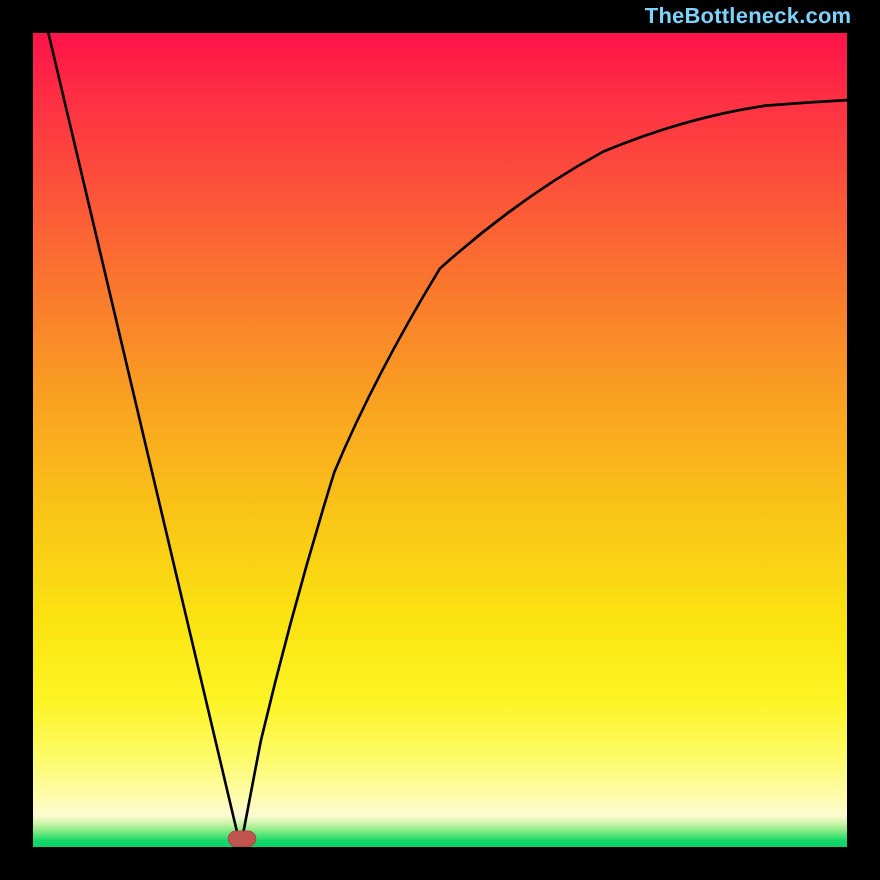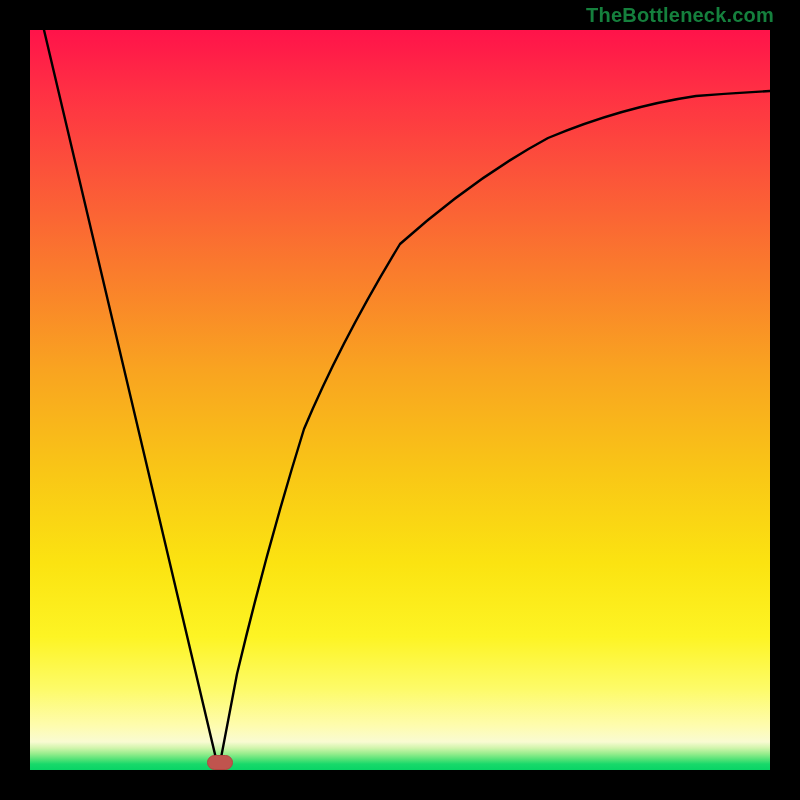--- a/index.html
+++ b/index.html
@@ -16,21 +16,21 @@
     position: relative;
     width: 800px;
     height: 800px;
     background: #000;
   }
 
   .watermark {
     position: absolute;
     top: 4px;
     right: 26px;
-    color: #15803d;
+    color: #7dd3fc;
     font-size: 20px;
     font-weight: 600;
     letter-spacing: 0.2px;
     margin-left: 32px;
   }
 
   .plot-area {
     position: absolute;
     left: 30px;
     top: 30px;

